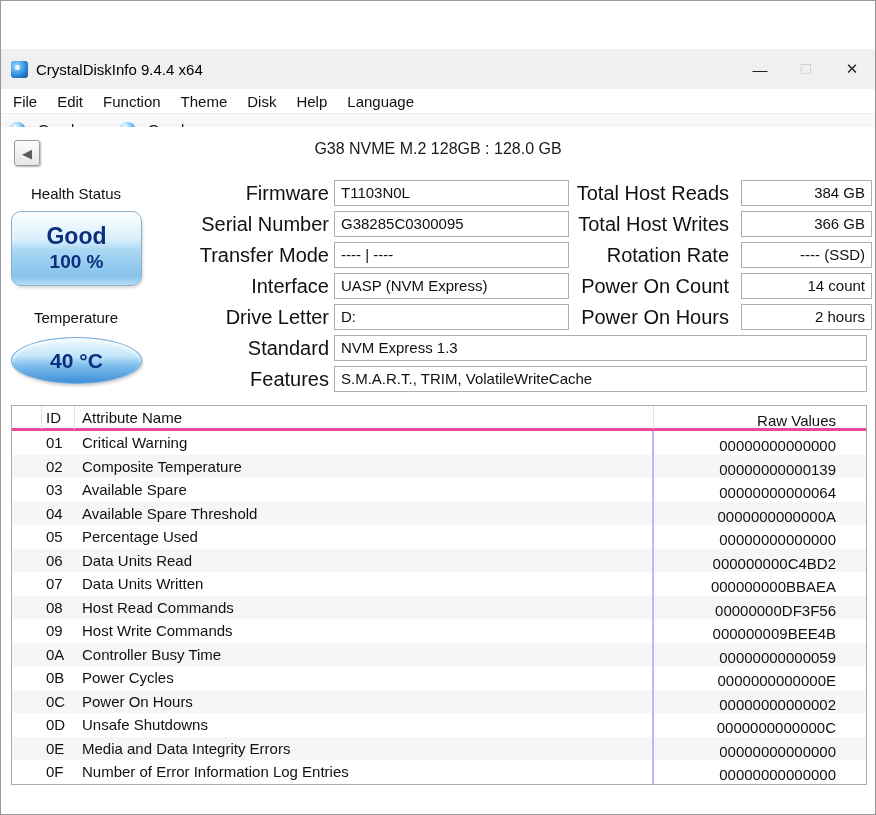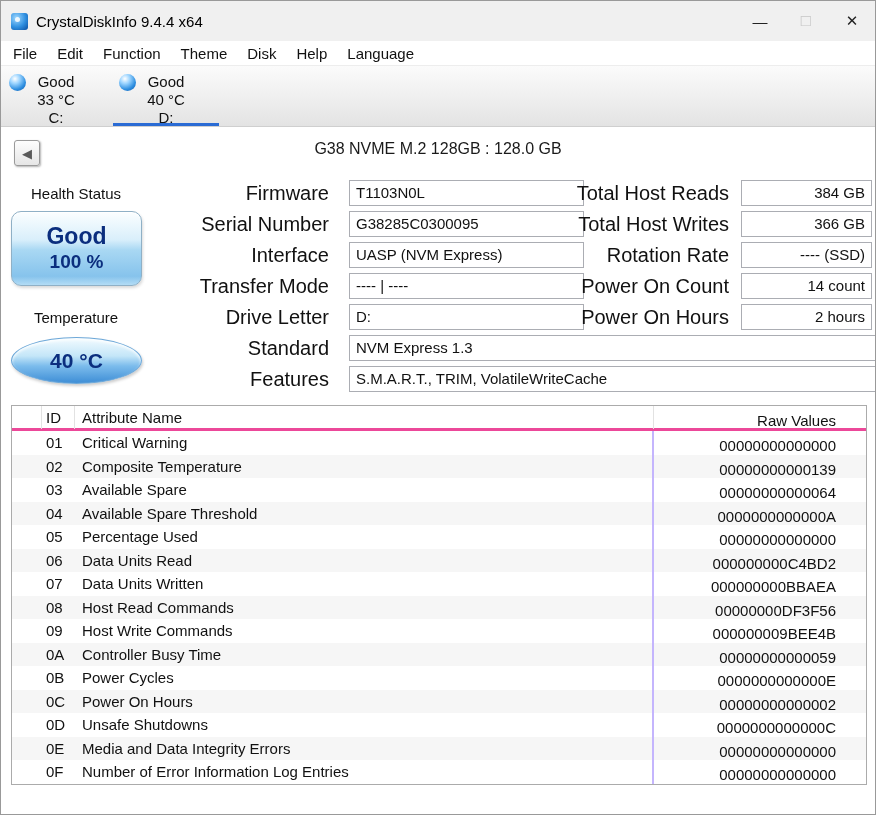--- a/index.html
+++ b/index.html
@@ -1,21 +1,21 @@
 <!DOCTYPE html>
 <html><head>
 <meta charset="utf-8">
 <style>
   * { box-sizing: border-box; margin: 0; padding: 0; }
   html,body { background:#dcdcdc; }
   body { font-family:"Liberation Sans","DejaVu Sans",sans-serif; color:#111; }
   .window { position:relative; width:876px; height:815px; background:#fff; border:1px solid #999; overflow:hidden; }
 
   
-  .titlebar { height:40px; background:#f0f0f0; display:flex; align-items:center; padding-left:10px; }
+  .titlebar { height:40px; background:#f0f0f0; display:flex; align-items:center; padding-left:10px;margin-top:48px; }
   .app-icon { width:17px; height:17px; border-radius:3px; margin-right:8px; position:relative; flex:none;
               background:radial-gradient(circle at 32% 30%, #9fd8ff, #2f8fe0 55%, #0a4da0); }
   .app-icon::after { content:""; position:absolute; left:4px; top:4px; width:5px; height:5px; border-radius:50%;
               background:rgba(255,255,255,.85); }
   .titlebar-title { font-size:15px; color:#000; }
   .win-controls { margin-left:auto; display:flex; height:40px; }
   .win-btn { width:46px; height:40px; display:flex; align-items:center; justify-content:center; color:#222; cursor:default; }
   .win-btn.minimize { font-size:15px; }
   .win-btn.maximize { font-size:17px; color:#c6c6c6; }
   .win-btn.close { font-size:15px; }
@@ -60,21 +60,21 @@
                font-size:21px; font-weight:bold; color:#0b2e7e;
                box-shadow:inset 0 2px 3px rgba(255,255,255,.85), 1px 2px 3px rgba(0,0,0,.2); }
 
   
   .fields { position:absolute; }
   .mid-fields  { left:150px; top:53px;  width:418px; }
   .wide-fields { left:150px; top:208px; width:716px; }
   .stat-fields { left:575px; top:53px;  width:291px; }
   .frow { display:flex; height:26px; margin-bottom:5px; }
   .flabel { flex:none; width:178px; text-align:right; font-size:20px; line-height:26px; white-space:nowrap; }
-  .fbox { flex:none; margin-left:20px; width:235px; height:26px; border:1px solid #abadb3; background:#fff;
+  .fbox { flex:none; margin-left:5px; width:235px; height:26px; border:1px solid #abadb3; background:#fff;
           font-size:15px; line-height:24px; padding:0 6px; white-space:nowrap; overflow:hidden; }
   .wide-fields .fbox { width:533px; }
   .stat-fields .flabel { width:153px; }
   .stat-fields .fbox { margin-left:12px; width:131px; text-align:right; }
 
   
   .smart-table { position:absolute; left:10px; top:278px; width:856px; border:1px solid #ababab; background:#fff; font-size:15px; }
   .trow { display:grid; grid-template-columns:30px 33px 1fr 212px; height:23.5px; align-items:center; }
   .thead-row { height:25px; border-bottom:3px solid #ec4899; }
   .thead-row .cell { height:100%; display:flex; align-items:center; border-right:1px solid #e2e2e2; }
@@ -159,27 +159,27 @@
           <div class="flabel">Firmware</div>
           <div class="fbox">T1103N0L</div>
         </div>
 
         <div class="frow">
           <div class="flabel">Serial Number</div>
           <div class="fbox">G38285C0300095</div>
         </div>
 
         <div class="frow">
+          <div class="flabel">Transfer Mode</div>
+          <div class="fbox">---- | ----</div>
+        </div>
+
+        <div class="frow">
           <div class="flabel">Interface</div>
           <div class="fbox">UASP (NVM Express)</div>
-        </div>
-
-        <div class="frow">
-          <div class="flabel">Transfer Mode</div>
-          <div class="fbox">---- | ----</div>
         </div>
 
         <div class="frow">
           <div class="flabel">Drive Letter</div>
           <div class="fbox">D:</div>
         </div>
 
     </div>
 
     <div class="fields wide-fields">

